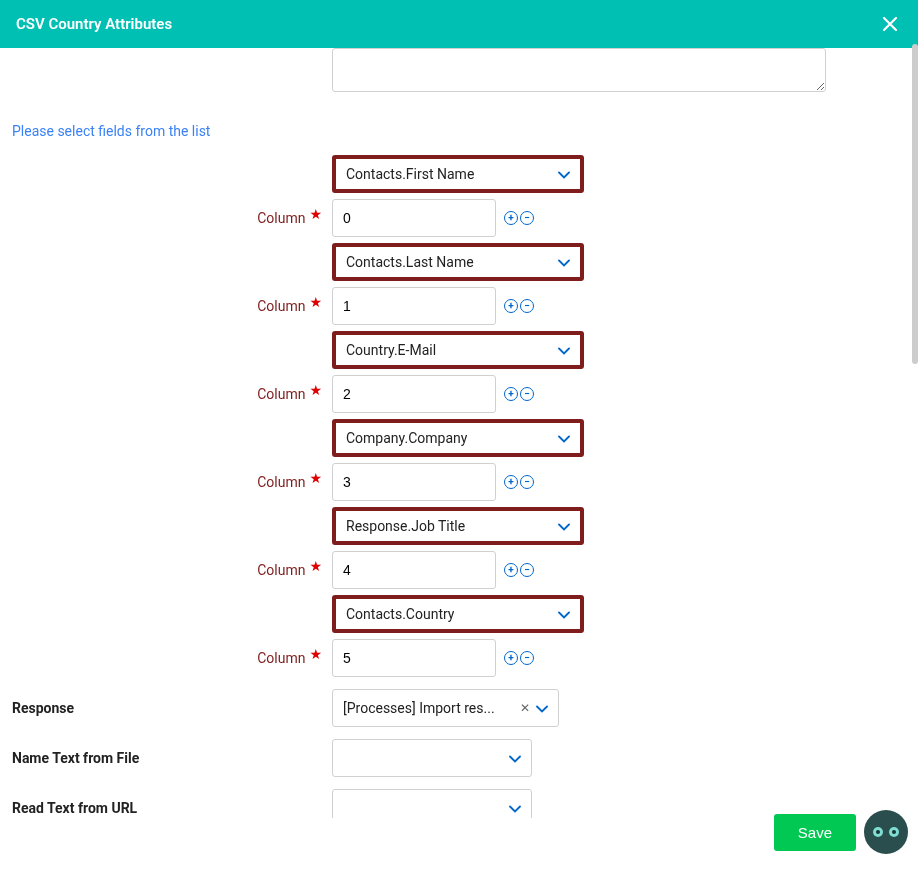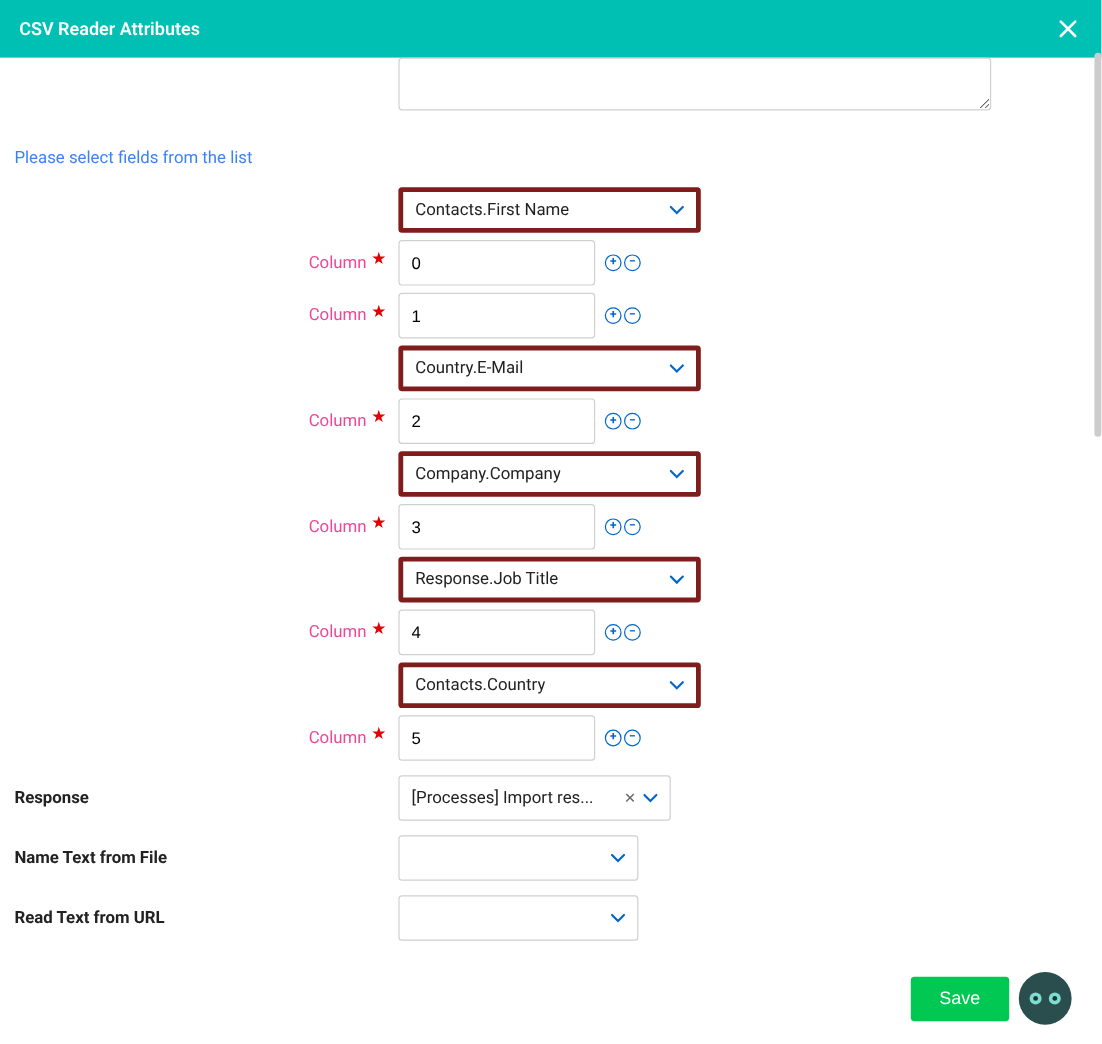--- a/index.html
+++ b/index.html
@@ -87,21 +87,21 @@
     .field-label-area {
       width: 320px;
       display: flex;
       justify-content: flex-end;
       align-items: center;
       padding-right: 10px;
     }
     
     .field-label {
       font-size: 14px;
-      color: #ec4899;
+      color: #7f1d1d;
       margin-right: 2px;
     }
     
     .required-star {
       color: #e30000;
       font-size: 14px;
       margin-left: 2px;
       position: relative;
       top: -4px;
     }
@@ -227,21 +227,21 @@
       border: 1px solid #d0d0d0;
       border-radius: 3px;
       position: relative;
       cursor: pointer;
       background: #fff;
     }
     
     .footer {
       position: absolute;
       bottom: 16px;
-      right: 25px;
+      right: 10px;
       display: flex;
       align-items: center;
       gap: 8px;
     }
     
     .save-btn {
       background: #00c853;
       color: #fff;
       border: none;
       padding: 10px 24px;
@@ -273,21 +273,21 @@
     }
 
     .column-block {
       margin-bottom: 0;
     }
   </style>
 </head>
 <body>
 
 <div class="modal-header">
-  <span>CSV Reader Attributes</span>
+  <span>CSV Country Attributes</span>
   <span class="close-btn">
     <svg width="18" height="18" viewBox="0 0 18 18">
         <path d="M3 3 L15 15 M15 3 L3 15" stroke="#fff" stroke-width="2.2" stroke-linecap="round"></path>
       </svg>
   </span>
 </div>
 
 <div class="modal-body">
   
   <textarea class="top-textarea" style=""></textarea>
@@ -310,20 +310,26 @@
       <div class="field-control-area">
         <input class="input-control" value="0" style="">
         <div class="plus-minus-group">
           <div class="icon-btn">+</div>
           <div class="icon-btn">−</div>
         </div>
       </div>
     </div>
   </div>
       <div class="column-block">
+    <div class="select-control wide">
+      <span class="select-value">Contacts.Last Name</span>
+      <span class="chevron-down"><svg width="12" height="8" viewBox="0 0 12 8">
+              <path d="M1 1.5 L6 6.5 L11 1.5" stroke="#0066cc" stroke-width="1.8" fill="none" stroke-linecap="round"></path>
+            </svg></span>
+    </div>
     <div class="field-row">
       <div class="field-label-area">
         <span class="field-label">Column</span>
         <span class="required-star">★</span>
       </div>
       <div class="field-control-area">
         <input class="input-control" value="1" style="">
         <div class="plus-minus-group">
           <div class="icon-btn">+</div>
           <div class="icon-btn">−</div>

